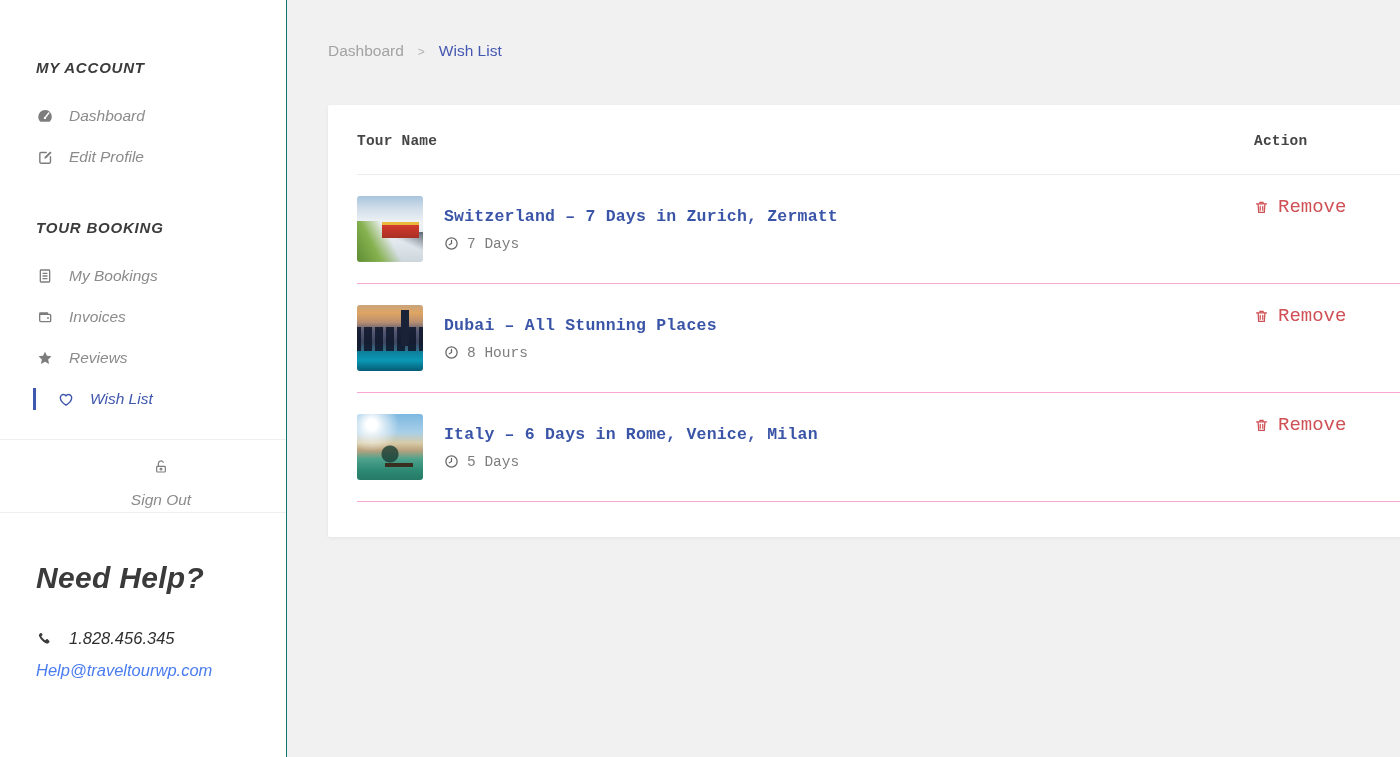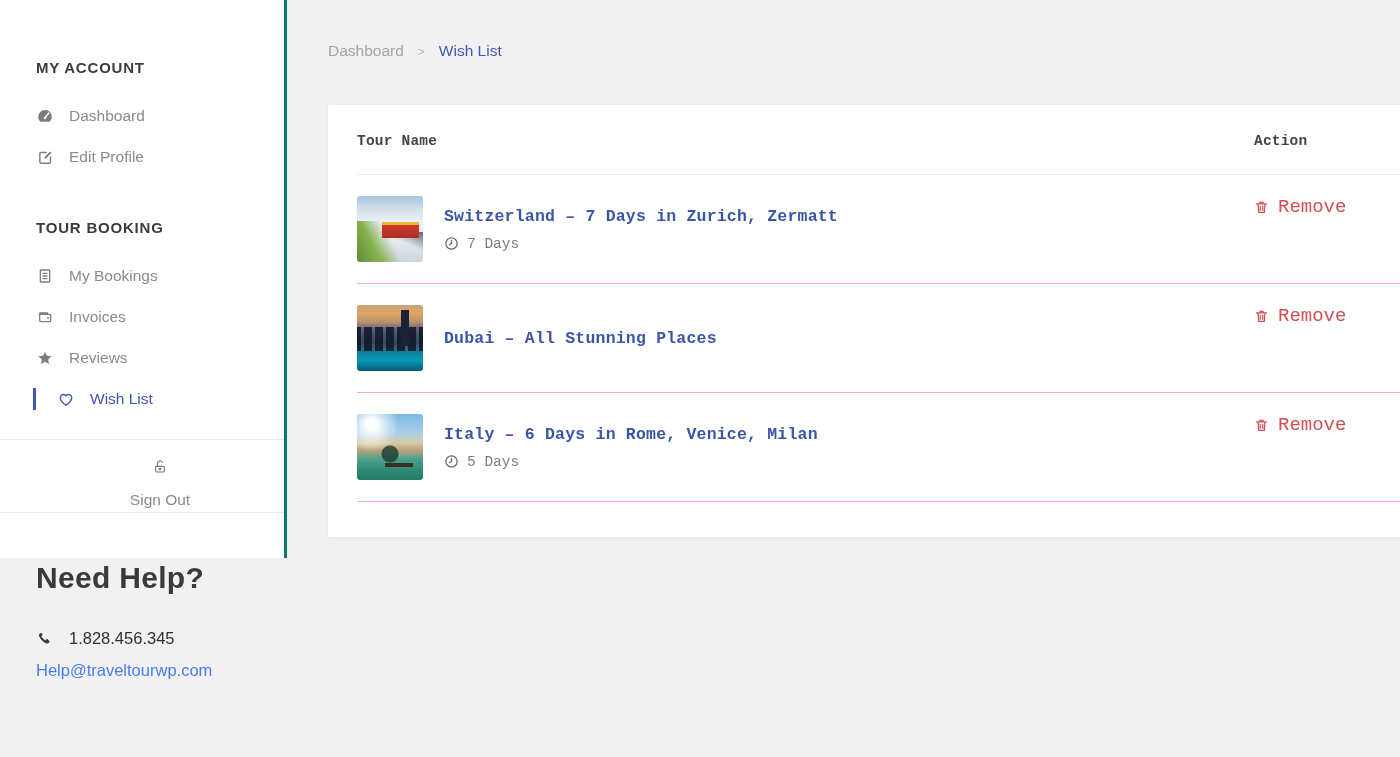--- a/index.html
+++ b/index.html
@@ -6,22 +6,22 @@
   html,body { width:1400px; height:757px; overflow:hidden; }
   body {
     font-family:"Liberation Sans", sans-serif;
     background:#f1f1f2;
     display:flex;
     color:#3a3a3a;
   }
 
   
   .sidebar {
-    width:287px; flex:none; background:#ffffff; height:558px;
-    border-right:3px solid #0f766e; position:relative;
+    width:287px; flex:none; background:#ffffff; height:757px;
+    border-right:1px solid #0f766e; position:relative;font-style:italic;
   }
   .side-heading {
     font-size:15px; font-weight:bold; letter-spacing:.8px; color:#3b3b3b;
     margin-left:36px;
   }
   .heading-account { padding-top:59px; }
   .heading-booking { margin-top:53px; }
   .side-nav { list-style:none; margin-top:31px; }
   .side-item {
     display:flex; align-items:center; gap:15px;
@@ -238,20 +238,29 @@
           </span>
           <span>Remove</span>
         </a>
       </div>
     </div>
 
     <div class="wish-row">
       <div class="thumb thumb-dubai"></div>
       <div class="row-info">
         <div class="tour-title">Dubai – All Stunning Places</div>
+        <div class="tour-duration">
+          <span class="icn">
+            <svg width="15" height="15" viewBox="0 0 24 24" fill="none" stroke="currentColor" stroke-width="2" stroke-linecap="round">
+                <circle cx="12" cy="12" r="9"></circle>
+                <path d="M12 7v5l-3.5 2"></path>
+              </svg>
+          </span>
+          <span>8 Hours</span>
+        </div>
       </div>
       <div class="row-action">
         <a class="remove-link">
           <span class="icn">
             <svg width="15" height="16" viewBox="0 0 24 24" fill="none" stroke="currentColor" stroke-width="2" stroke-linecap="round">
                 <path d="M4 7h16M9.5 7V4.5h5V7M6.5 7l1 13.5h9l1-13.5M10 11v6M14 11v6"></path>
               </svg>
           </span>
           <span>Remove</span>
         </a>

